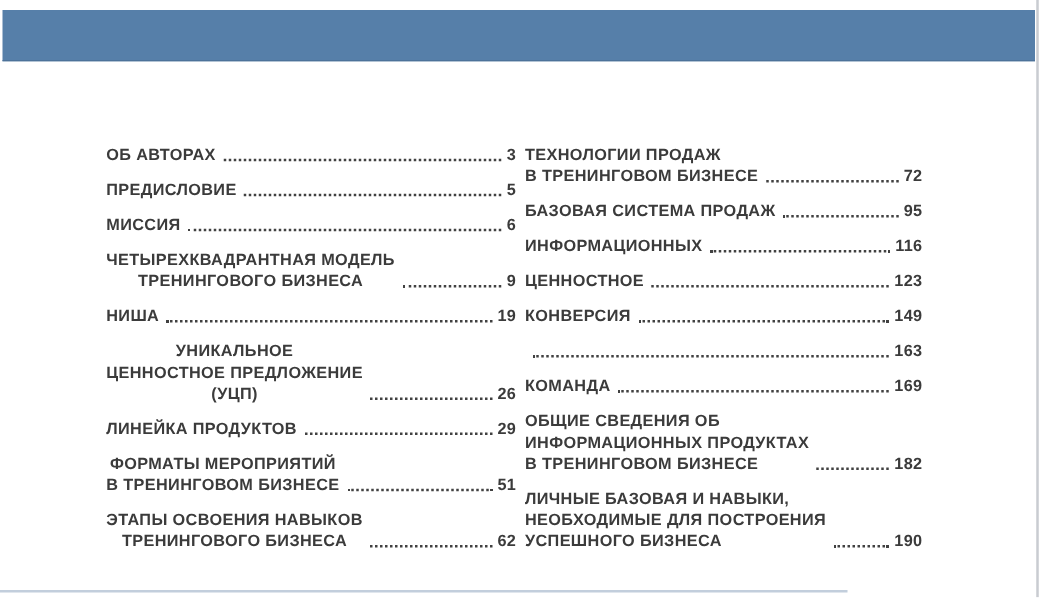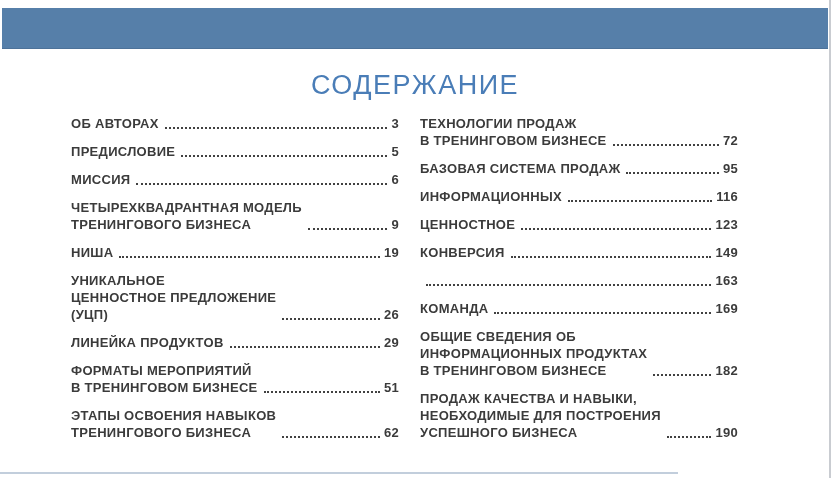--- a/index.html
+++ b/index.html
@@ -34,21 +34,21 @@
   }
   .toc-col {
     position: absolute;
     top: 115px;
     font-size: 13px;
     font-weight: 700;
     color: #3b3b3b;
     letter-spacing: 0.3px;
     line-height: 17px;
   }
-  .col-left  { left: 71px;  width: 328px; }
+  .col-left  { left: 85px;  width: 328px; text-align: center; }
   .col-right { left: 420px; width: 318px; }
   .entry {
     display: flex;
     align-items: flex-end;
     margin-bottom: 11px;
     cursor: default;
   }
   .label { white-space: pre-line; }
   .dots {
     flex: 1 1 auto;
@@ -74,21 +74,20 @@
     background: #c2cedc;
   }
 </style>
 </head>
 <body>
 
 <div class="screen">
 
   <div class="header-bar"></div>
 
-  <div class="page-title">СОДЕРЖАНИЕ</div>
 
   <div class="toc-col col-left">
 
     <div class="entry">
       <span class="label">ОБ АВТОРАХ</span>
       <span class="dots"></span>
       <span class="num">3</span>
     </div>
 
     <div class="entry">
@@ -192,21 +191,21 @@
 
     <div class="entry">
       <span class="label">ОБЩИЕ СВЕДЕНИЯ ОБ
 ИНФОРМАЦИОННЫХ ПРОДУКТАХ
 В ТРЕНИНГОВОМ БИЗНЕСЕ</span>
       <span class="dots"></span>
       <span class="num">182</span>
     </div>
 
     <div class="entry">
-      <span class="label">ПРОДАЖ КАЧЕСТВА И НАВЫКИ,
+      <span class="label">ЛИЧНЫЕ БАЗОВАЯ И НАВЫКИ,
 НЕОБХОДИМЫЕ ДЛЯ ПОСТРОЕНИЯ
 УСПЕШНОГО БИЗНЕСА</span>
       <span class="dots"></span>
       <span class="num">190</span>
     </div>
 
   </div>
 
   <div class="page-right-border"></div>
   <div class="page-bottom-border"></div>

